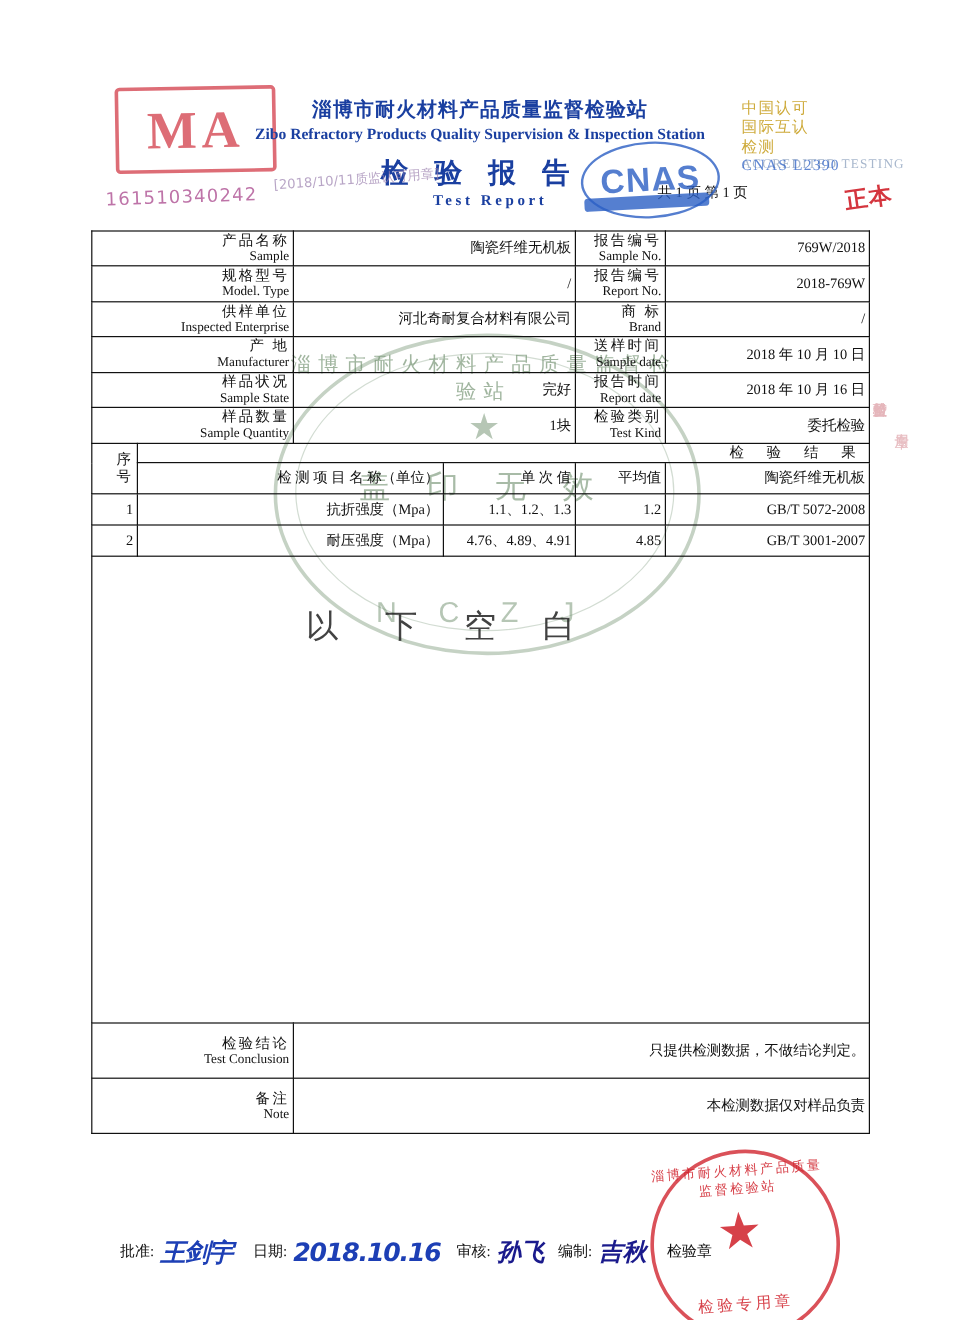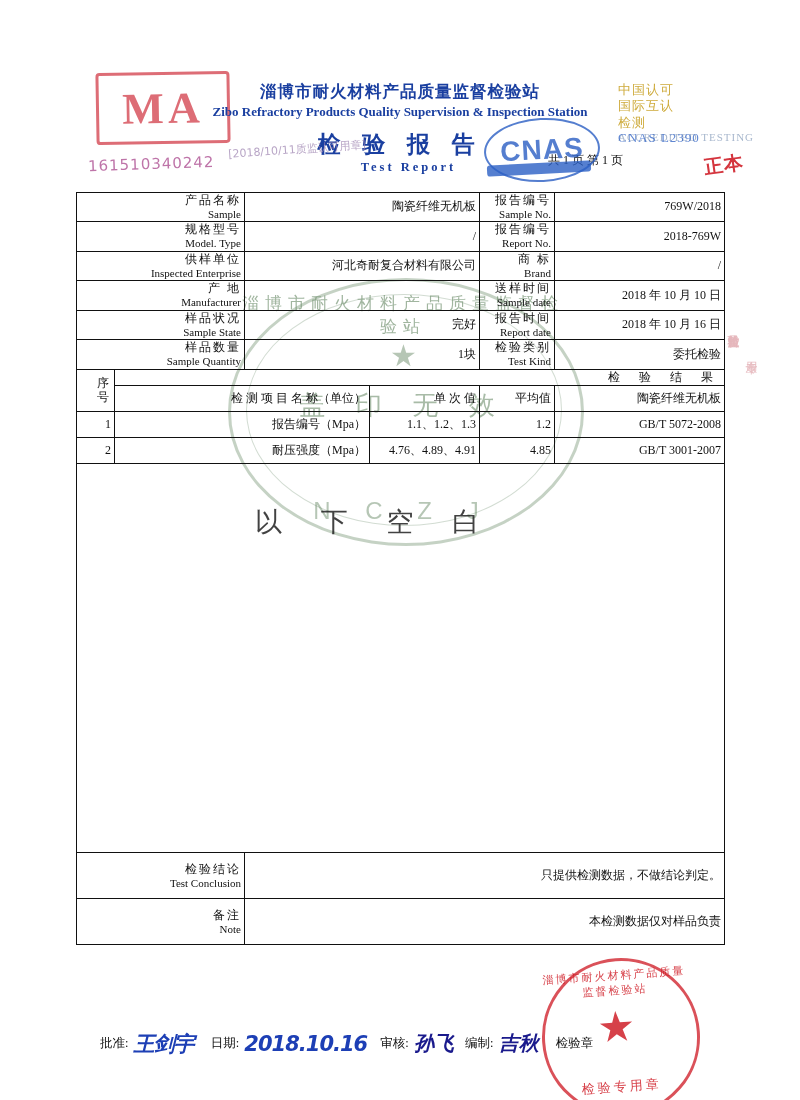--- a/index.html
+++ b/index.html
@@ -547,21 +547,21 @@
     </tr>
     <tr class="row-h">
       <td colspan="2">检 测 项 目  名 称（单位）</td>
       <td>单 次 值</td>
       <td>平均值</td>
       <td>陶瓷纤维无机板</td>
     </tr>
 
     <tr class="row-h">
       <td>1</td>
-      <td colspan="2">报告编号（Mpa）</td>
+      <td colspan="2">抗折强度（Mpa）</td>
       <td>1.1、1.2、1.3</td>
       <td>1.2</td>
       <td>GB/T 5072-2008</td>
     </tr>
     <tr class="row-h">
       <td>2</td>
       <td colspan="2">耐压强度（Mpa）</td>
       <td>4.76、4.89、4.91</td>
       <td>4.85</td>
       <td>GB/T 3001-2007</td>

